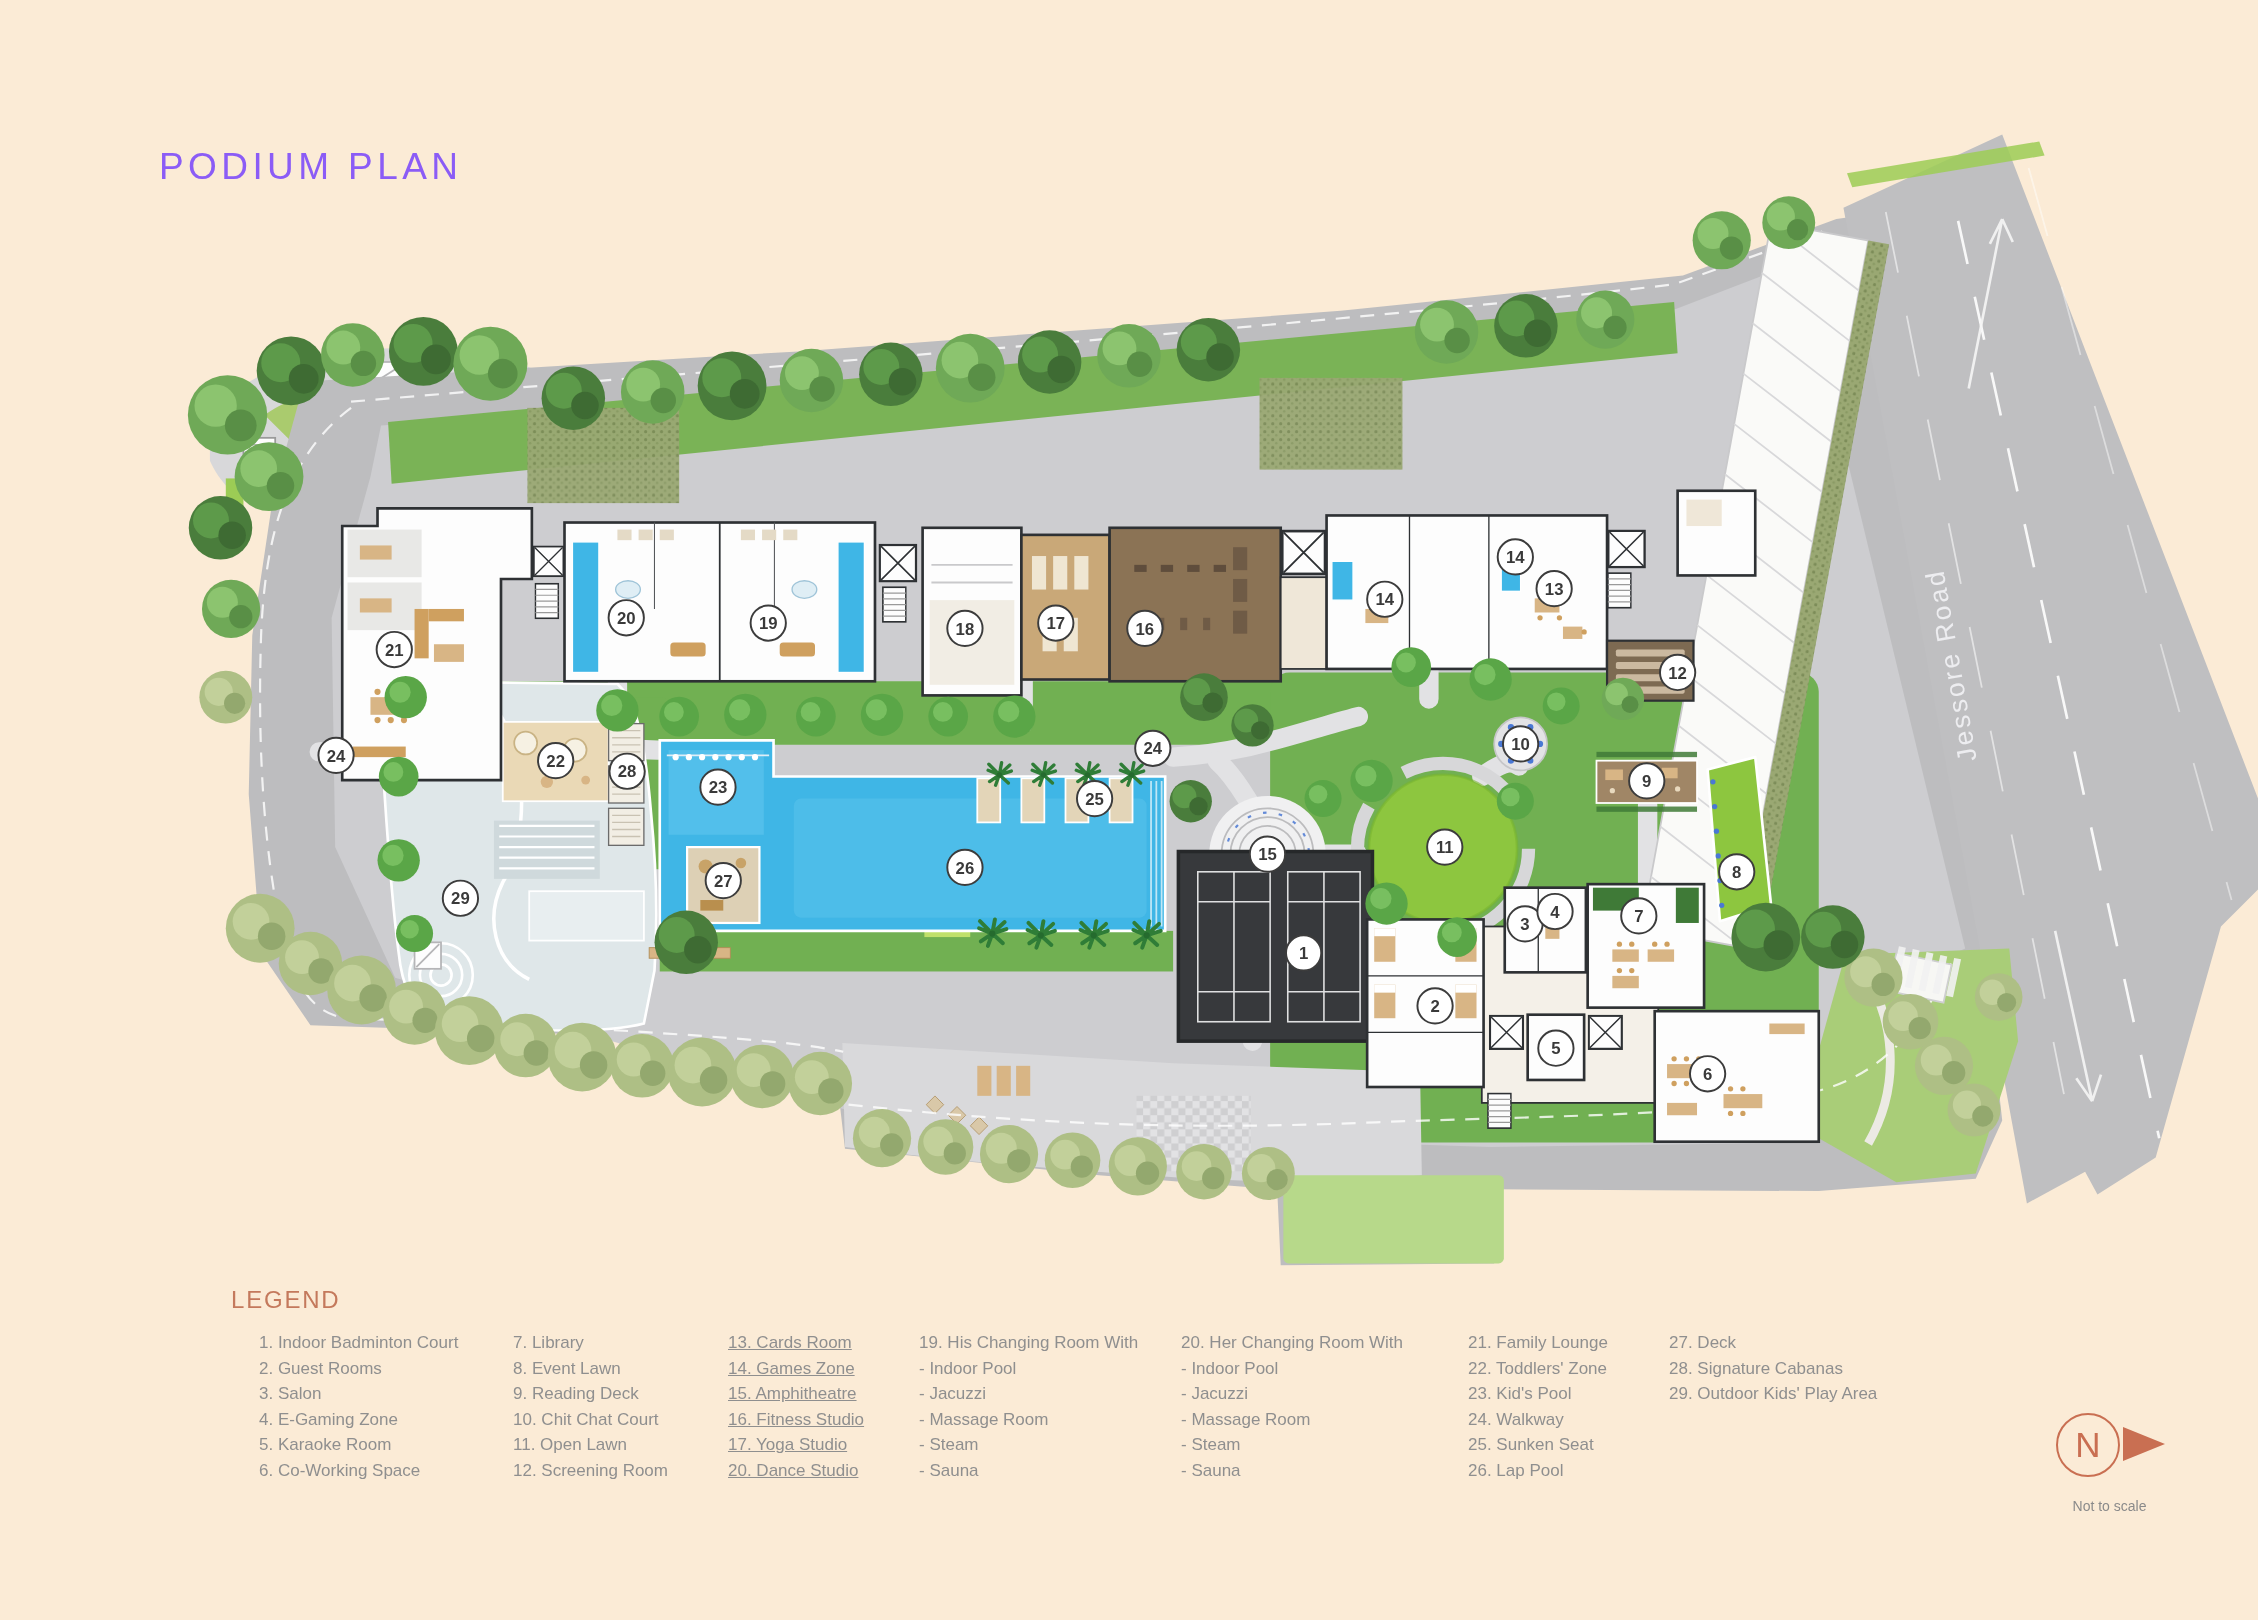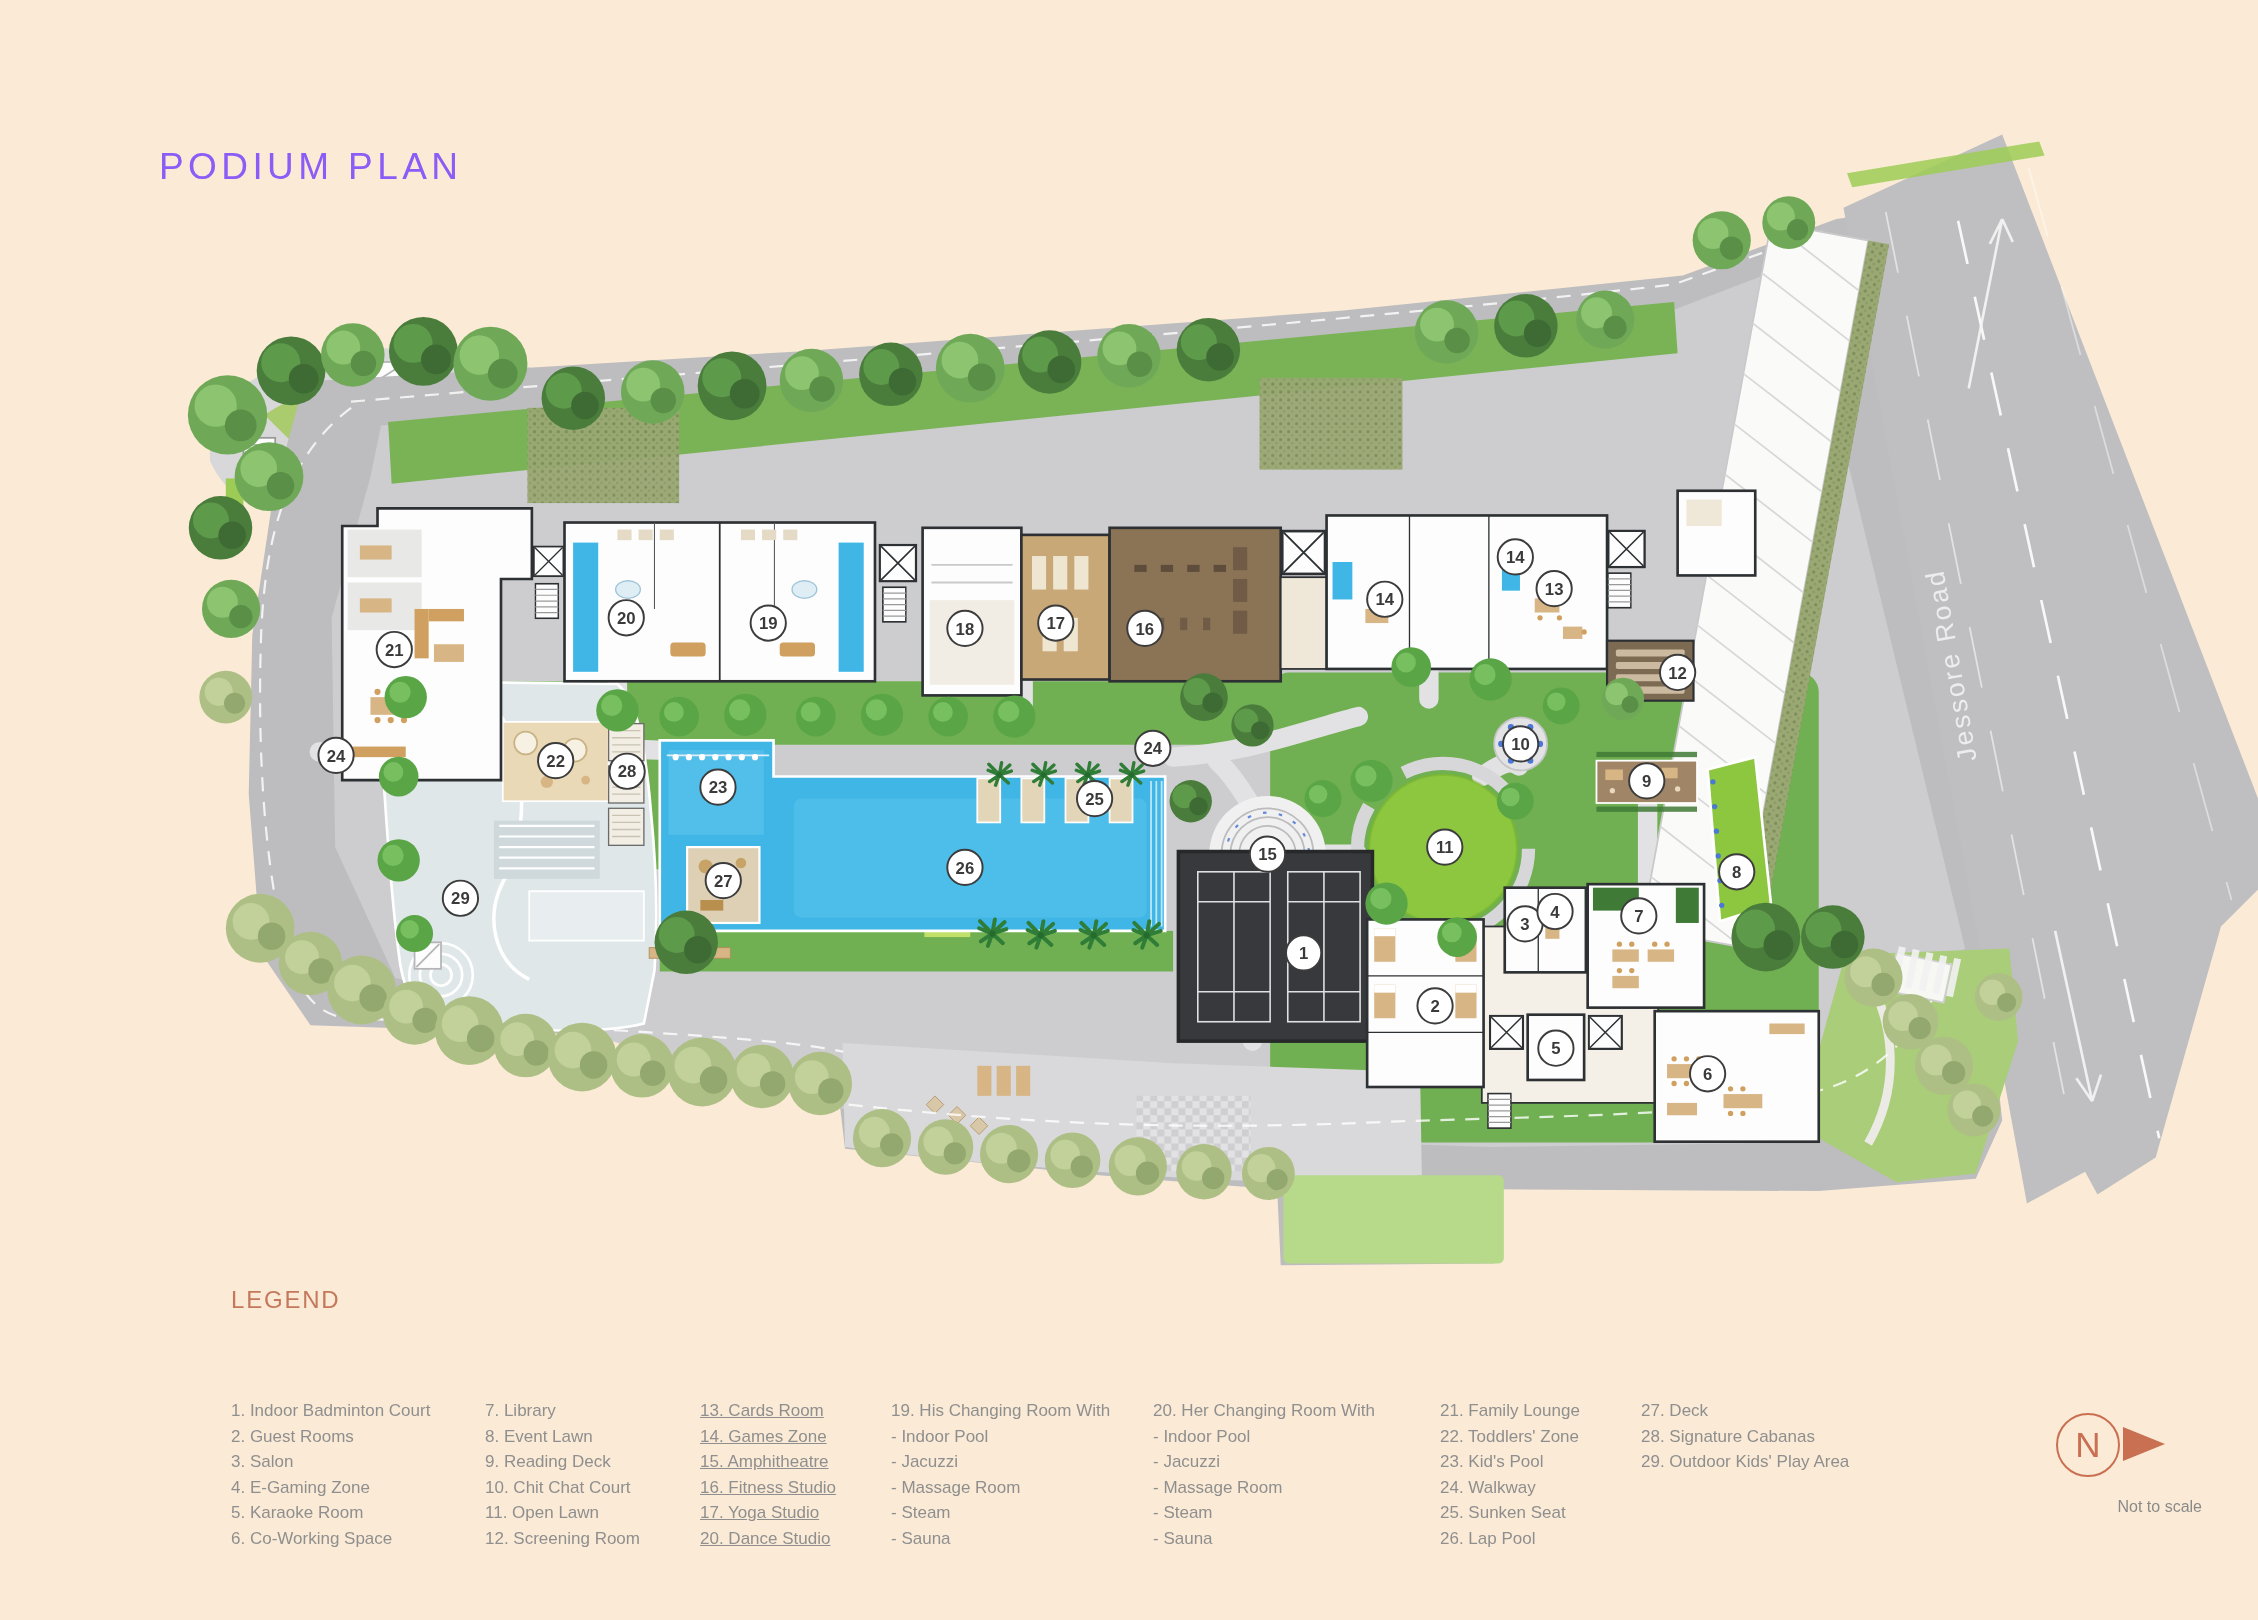--- a/index.html
+++ b/index.html
@@ -3,30 +3,30 @@
 <meta charset="utf-8">
 <style>
   html,body{margin:0;padding:0;background:#fbebd6;}
   .page{position:relative;width:2258px;height:1621px;overflow:hidden;
         font-family:"Liberation Sans",sans-serif;background:#fbebd6;}
   svg.plan{position:absolute;left:0;top:0;width:2258px;height:1621px;}
   .title{position:absolute;left:159px;top:146px;font-size:37px;font-weight:400;
          letter-spacing:4.4px;color:#8b5cf6;}
   .legend-head{position:absolute;left:231px;top:1286px;font-size:24px;
          letter-spacing:1.8px;color:#c4795c;}
-  .legend-col{position:absolute;top:1398px;font-size:17px;color:#8f8f8f;
-         line-height:25.6px;white-space:nowrap;}
+  .legend-col{position:absolute;top:1330px;font-size:17px;color:#8f8f8f;
+         line-height:25.6px;white-space:nowrap;margin-left:28px;}
   .north-circle{position:absolute;left:2056px;top:1413px;width:60px;height:60px;
          border:2.6px solid #c96f52;border-radius:50%;display:flex;align-items:center;
          justify-content:center;font-size:35px;font-weight:400;color:#c96f52;}
   .north-tri{position:absolute;left:2123px;top:1427px;width:0;height:0;
          border-top:17px solid transparent;border-bottom:17px solid transparent;
          border-left:42px solid #c96f52;}
-  .not-to-scale{position:absolute;left:2017px;top:1498px;width:185px;text-align:right;
-         font-size:16px;color:#8a8a8a;}
+  .not-to-scale{position:absolute;left:2017px;top:1498px;width:185px;text-align:center;
+         font-size:14px;color:#8a8a8a;}
 </style>
 </head>
 <body>
 
 <div class="page">
 
 <svg class="plan" viewBox="0 0 2560 1837" xmlns="http://www.w3.org/2000/svg">
   <defs>
     <g id="tA">
           <circle r="30" fill="#4a7d3c"></circle>

